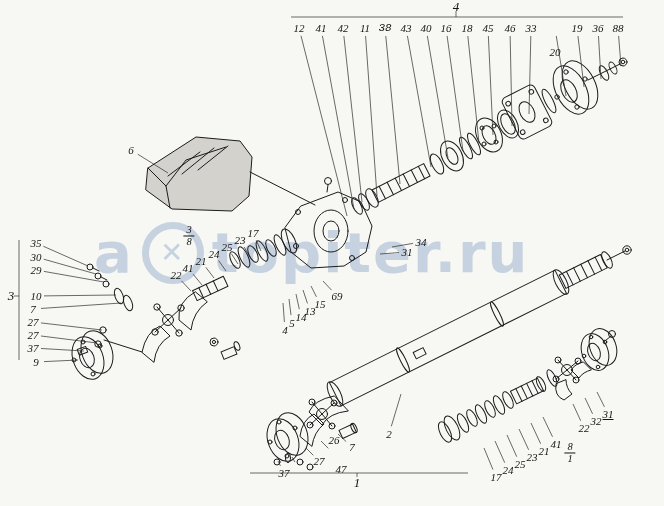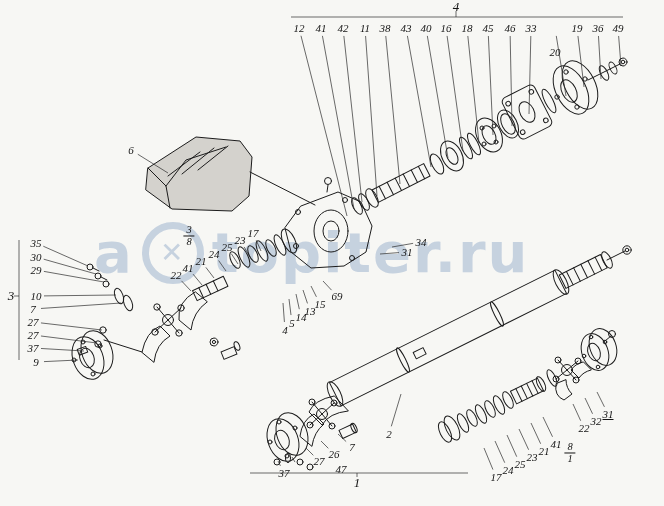--- a/index.html
+++ b/index.html
@@ -314,32 +314,32 @@
       <line x1="19" y1="296" x2="14" y2="296"></line>
       <line x1="250" y1="473" x2="468" y2="473"></line>
       <line x1="357" y1="473" x2="357" y2="477"></line>
     </svg>
 
   <div id="callout-layer">
       <div class="callout" style="left: 299px; top: 28px;">12</div>
       <div class="callout" style="left: 321px; top: 28px;">41</div>
       <div class="callout" style="left: 343px; top: 28px;">42</div>
       <div class="callout" style="left: 365px; top: 28px;">11</div>
-      <div class="callout" style="left: 385px; top: 28px;">38</div>
+      <div class="callout" style="left: 385px; top: 28px; font-family: Liberation Mono, monospace;">38</div>
       <div class="callout" style="left: 406px; top: 28px;">43</div>
       <div class="callout" style="left: 426px; top: 28px;">40</div>
       <div class="callout" style="left: 446px; top: 28px;">16</div>
       <div class="callout" style="left: 467px; top: 28px;">18</div>
       <div class="callout" style="left: 488px; top: 28px;">45</div>
       <div class="callout" style="left: 510px; top: 28px;">46</div>
       <div class="callout" style="left: 531px; top: 28px;">33</div>
       <div class="callout" style="left: 555px; top: 28px; margin-top: 24px;">20</div>
       <div class="callout" style="left: 577px; top: 28px;">19</div>
       <div class="callout" style="left: 598px; top: 28px;">36</div>
-      <div class="callout" style="left: 618px; top: 28px;">49</div>
+      <div class="callout" style="left: 618px; top: 28px;">88</div>
       <div class="callout" style="left: 131px; top: 150px;">6</div>
       <div class="callout" style="left: 36px; top: 243px;">35</div>
       <div class="callout" style="left: 36px; top: 257px;">30</div>
       <div class="callout" style="left: 36px; top: 270px;">29</div>
       <div class="callout" style="left: 36px; top: 296px;">10</div>
       <div class="callout" style="left: 33px; top: 309px;">7</div>
       <div class="callout" style="left: 33px; top: 322px;">27</div>
       <div class="callout" style="left: 33px; top: 335px;">27</div>
       <div class="callout" style="left: 33px; top: 348px;">37</div>
       <div class="callout" style="left: 36px; top: 362px;">9</div>
@@ -353,21 +353,21 @@
       <div class="callout" style="left: 421px; top: 242px;">34</div>
       <div class="callout" style="left: 407px; top: 252px;">31</div>
       <div class="callout" style="left: 337px; top: 296px;">69</div>
       <div class="callout" style="left: 320px; top: 304px;">15</div>
       <div class="callout" style="left: 310px; top: 311px;">13</div>
       <div class="callout" style="left: 301px; top: 317px;">14</div>
       <div class="callout" style="left: 292px; top: 323px;">5</div>
       <div class="callout" style="left: 285px; top: 330px;">4</div>
       <div class="callout" style="left: 389px; top: 434px;">2</div>
       <div class="callout" style="left: 352px; top: 447px;">7</div>
-      <div class="callout" style="left: 334px; top: 454px;">26</div>
+      <div class="callout" style="left: 334px; top: 440px;">26</div>
       <div class="callout" style="left: 319px; top: 461px;">27</div>
       <div class="callout" style="left: 299px; top: 469px; margin-left: 42px;">47</div>
       <div class="callout" style="left: 284px; top: 473px;">37</div>
       <div class="callout" style="left: 496px; top: 477px;">17</div>
       <div class="callout" style="left: 508px; top: 470px;">24</div>
       <div class="callout" style="left: 520px; top: 464px;">25</div>
       <div class="callout" style="left: 532px; top: 457px;">23</div>
       <div class="callout" style="left: 544px; top: 451px;">21</div>
       <div class="callout" style="left: 556px; top: 444px;">41</div>
       <div class="callout" style="left: 584px; top: 428px;">22</div>

